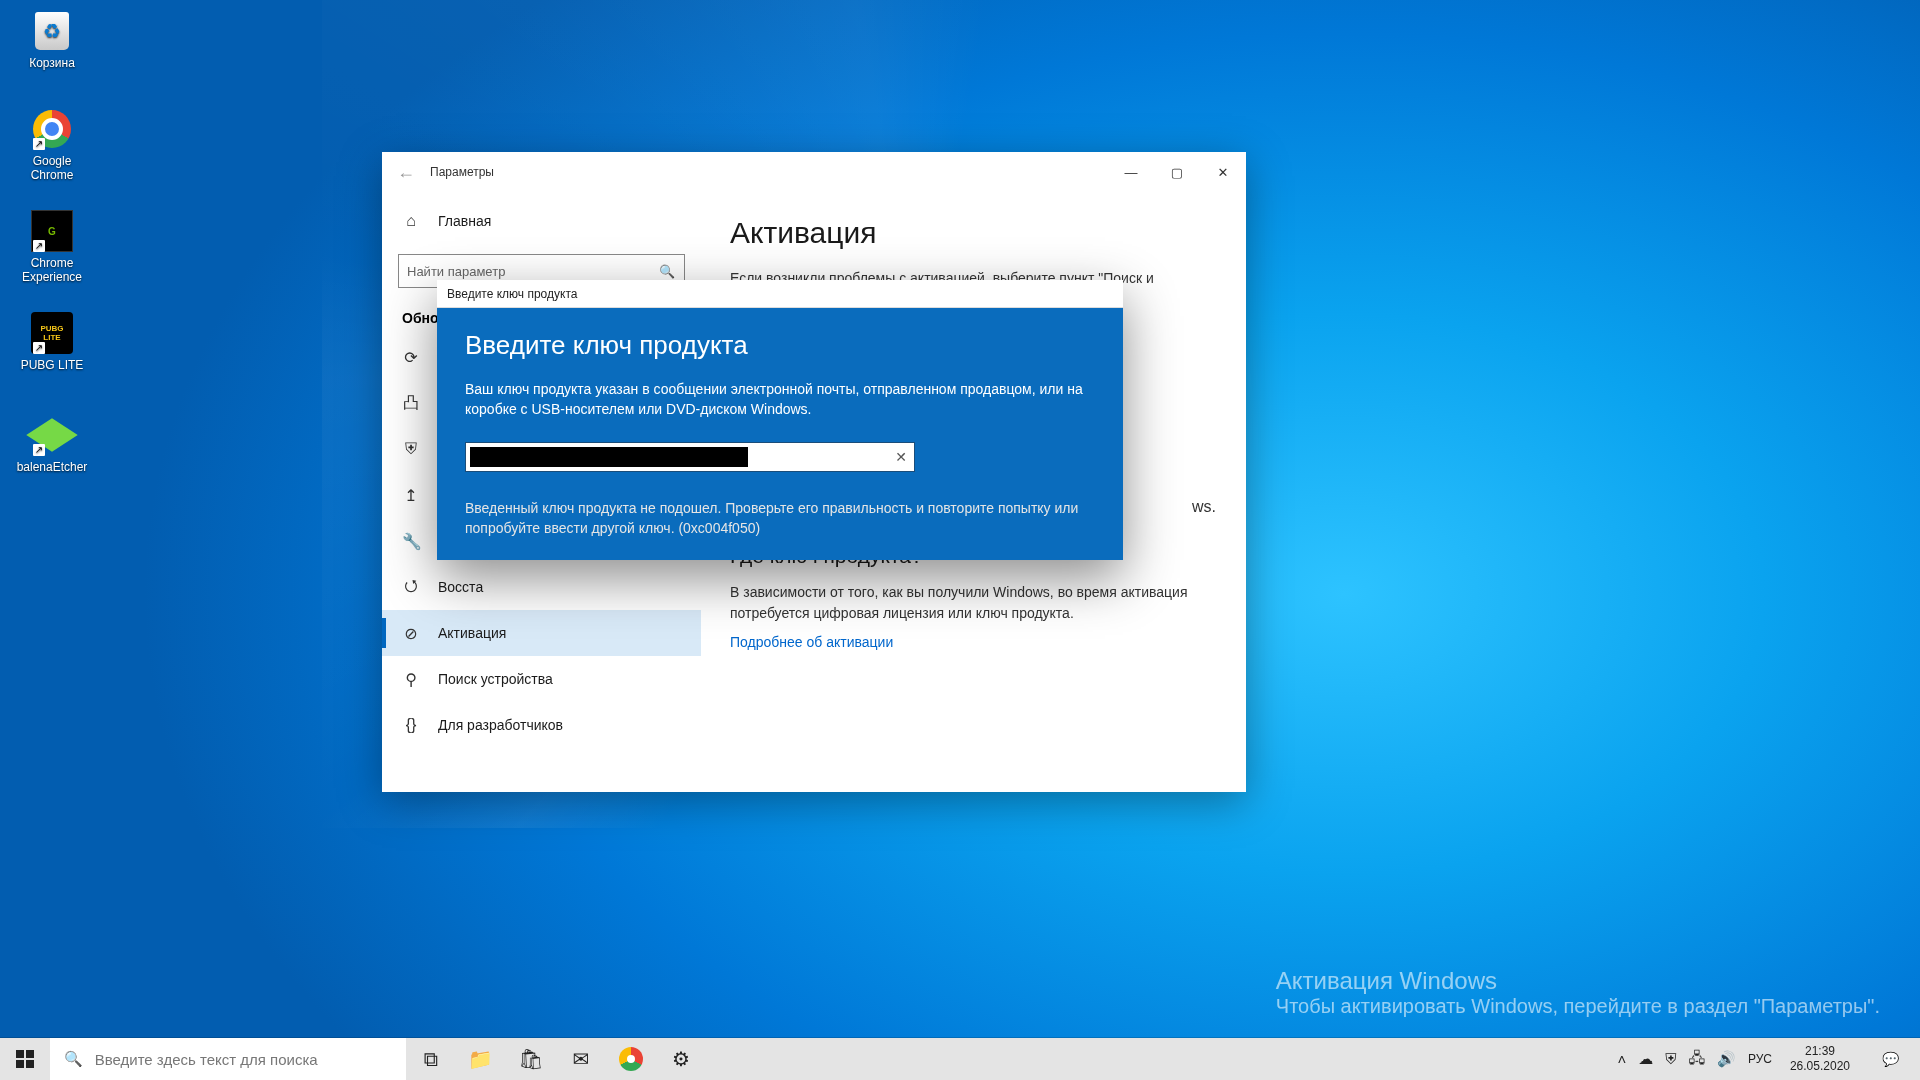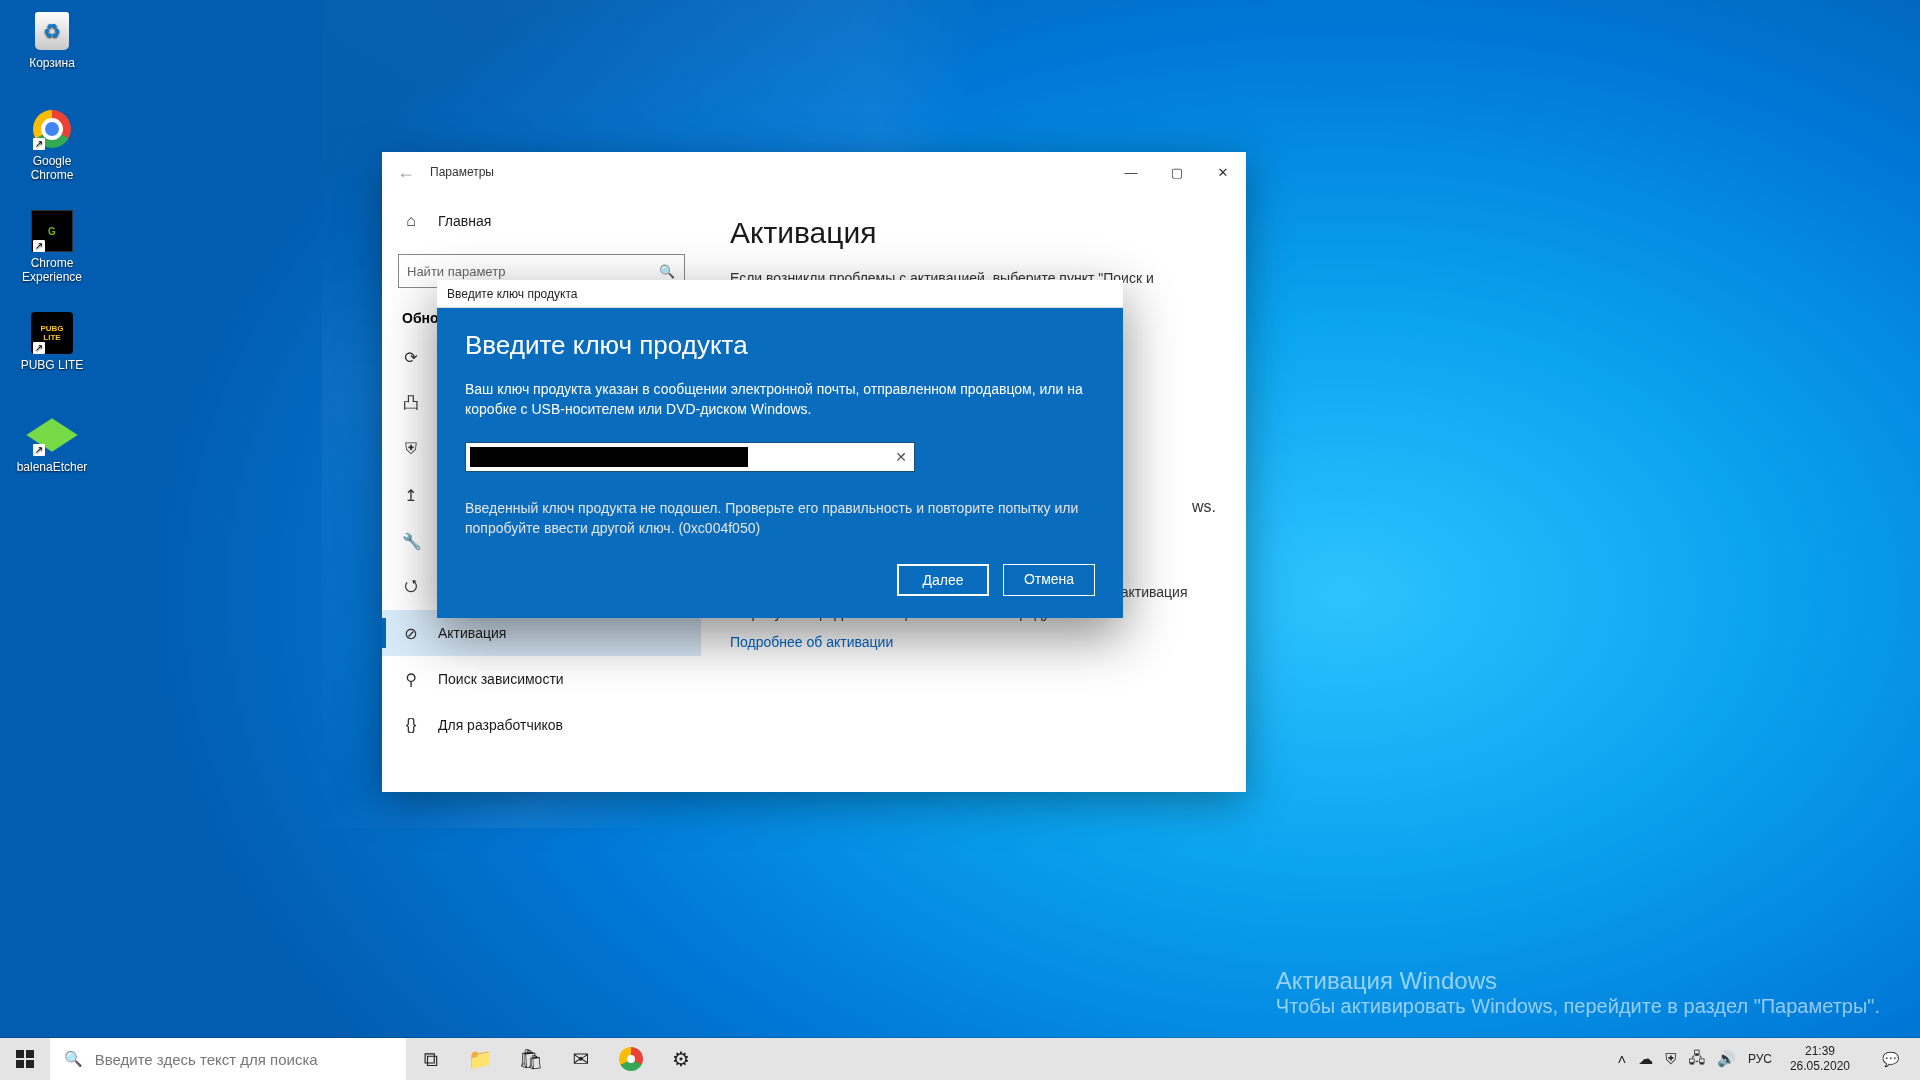--- a/index.html
+++ b/index.html
@@ -190,21 +190,21 @@
         <div class="srow">
           <span class="sico">⭯</span>
           <span>Восста</span>
         </div>
         <div class="srow active">
           <span class="sico">⊘</span>
           <span>Активация</span>
         </div>
         <div class="srow">
           <span class="sico">⚲</span>
-          <span>Поиск зависимости</span>
+          <span>Поиск устройства</span>
         </div>
         <div class="srow">
           <span class="sico">{}</span>
           <span>Для разработчиков</span>
         </div>
       </div>
 
       <div id="content">
         <h1>Активация</h1>
         <p>Если возникли проблемы с активацией, выберите пункт "Поиск и</p>
@@ -224,24 +224,20 @@
     <div id="modal-title">Введите ключ продукта</div>
     <div id="modal-body">
       <h2>Введите ключ продукта</h2>
       <div class="desc">Ваш ключ продукта указан в сообщении электронной почты, отправленном продавцом, или на коробке с USB-носителем или DVD-диском Windows.</div>
       <div class="keyfield">
         <div class="blk"></div>
         <div class="sp"></div>
         <div class="clr">✕</div>
       </div>
       <div class="err">Введенный ключ продукта не подошел. Проверьте его правильность и повторите попытку или попробуйте ввести другой ключ. (0xc004f050)</div>
-      <div class="mbtns">
-        <div class="mbtn primary">Далее</div>
-        <div class="mbtn">Отмена</div>
-      </div>
     </div>
   </div>
 
   <div id="taskbar">
     <div class="tb" id="startbtn">
       <div class="wl">
           <div></div>
           <div></div>
           <div></div>
           <div></div>

